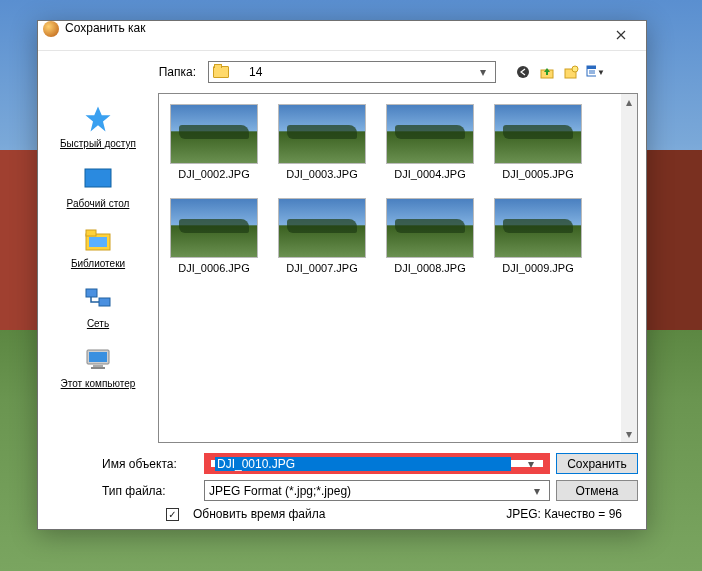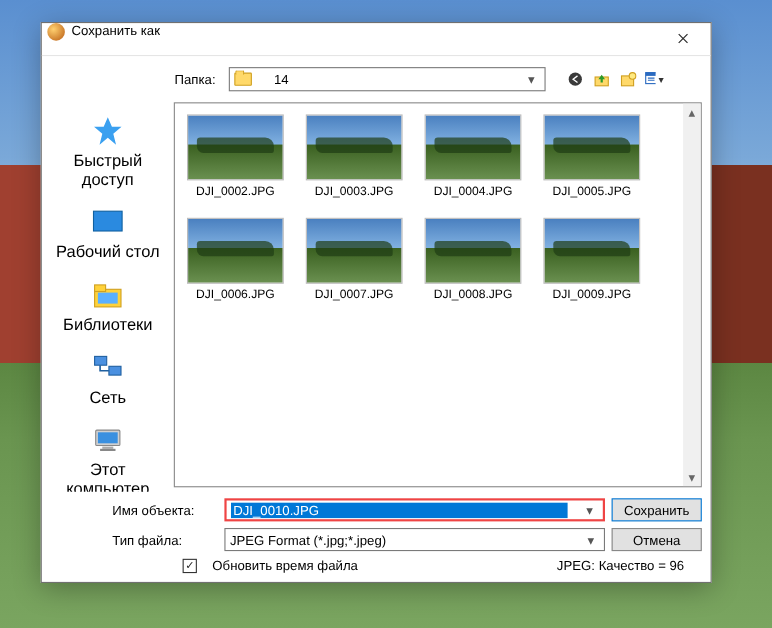--- a/index.html
+++ b/index.html
@@ -22,37 +22,37 @@
   .folder-combo .folder-ico::before { content:''; position:absolute; top:-3px; left:0; width:6px; height:3px; background:#ffd96a; border:1px solid #d0a020; border-bottom:none; border-radius:1px 1px 0 0; }
   .folder-combo .txt { flex:1; }
   .folder-combo .arrow { width:16px; text-align:center; color:#555; }
   .nav-icons { display:flex; gap:2px; margin-left:10px; }
   .nav-btn { width:22px; height:22px; display:flex; align-items:center; justify-content:center; border:1px solid transparent; border-radius:3px; cursor:pointer; }
 
   .body { flex:1; display:flex; overflow:hidden; }
   .places { width:120px; padding: 8px 4px; display:flex; flex-direction:column; align-items:center; gap:2px; }
   .place { width:100%; text-align:center; padding:4px 0 8px; cursor:pointer; }
   .place .pi { width:32px; height:32px; margin:0 auto 3px; display:flex; align-items:center; justify-content:center; }
-  .place .pl { font-size:15px; }
+  .place .pl { font-size:10px;text-decoration:underline; }
 
   .listing-wrap { flex:1; border:1px solid #888; margin:2px 8px 4px 0; position:relative; overflow:hidden; }
   .listing { position:absolute; inset:0 16px 0 0; padding:10px 8px; display:flex; flex-wrap:wrap; gap:18px 14px; align-content:flex-start; }
   .scrollbar { position:absolute; right:0; top:0; bottom:0; width:16px; background:#f0f0f0; }
   .scroll-up,.scroll-down { height:16px; display:flex; align-items:center; justify-content:center; color:#666; cursor:pointer; }
   .scroll-down { position:absolute; bottom:0; left:0; right:0; }
   .thumb-cell { width:94px; display:flex; flex-direction:column; align-items:center; gap:4px; }
   .thumb { width:88px; height:60px; border:1px solid #bbb; background:linear-gradient(to bottom,#4a80c0 0%,#80b0e0 45%,#3a6020 46%,#6a9050 100%); position:relative; overflow:hidden; }
   .thumb::after { content:''; position:absolute; left:8px; right:8px; top:34%; height:25%; background:rgba(30,60,20,0.7); border-radius:3px 8px 2px 6px; }
   .thumb-lbl { font-size:11px; }
 
   .bottom { padding:6px 8px 8px 10px; }
   .row { display:flex; align-items:center; gap:6px; margin-bottom:6px; }
   .row .lbl2 { width:150px; text-align:left; padding-left:54px; }
   .combo { flex:1; height:21px; border:1px solid #7a7a7a; display:flex; align-items:center; padding:0 4px; background:#fff; }
-  .combo.sel { border:2px solid #ef4444;gap:12px; }
+  .combo.sel { border:7px solid #ef4444;gap:12px; }
   .combo .val { flex:1; white-space:nowrap; overflow:hidden; }
   .combo .val.highlight { background:#0078d7; color:#fff; padding:0 2px; }
   .combo .arrow { width:16px; text-align:center; color:#555; }
   .btn { width:82px; height:21px; border:1px solid #888; background:#e1e1e1; display:flex; align-items:center; justify-content:center; cursor:pointer; }
   .btn.primary { border:1px solid #0078d7; }
   .btn.opts { border:1.5px solid #0060c0; }
   .opts-hi { padding:2px; border:2.5px solid #e02020; }
 
   .lastrow { display:flex; align-items:center; padding-left:118px; gap:14px; }
   .check { width:13px; height:13px; border:1px solid #333; display:flex; align-items:center; justify-content:center; font-size:10px; color:#222;}

